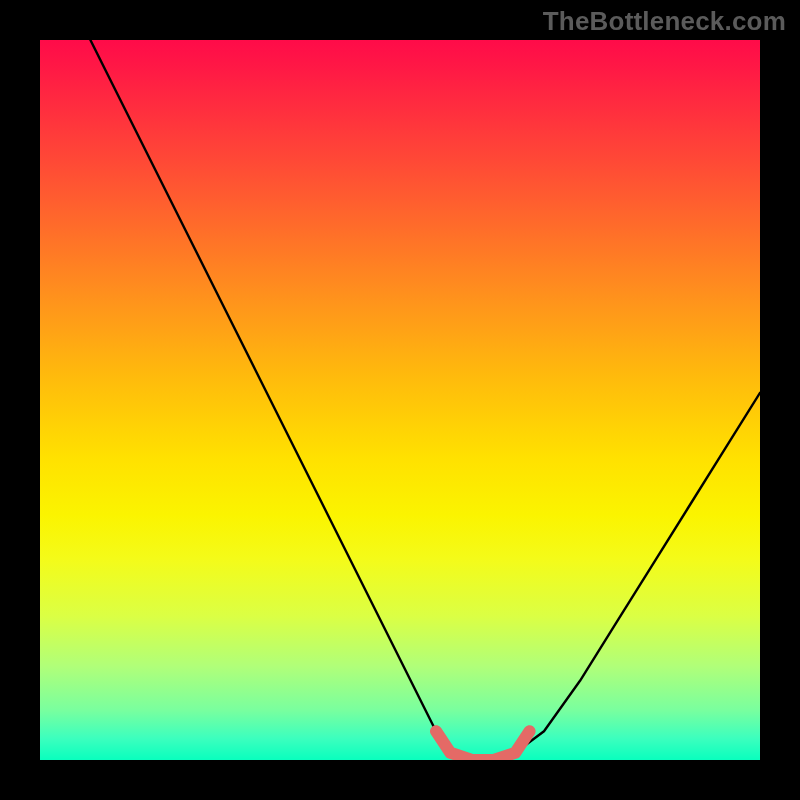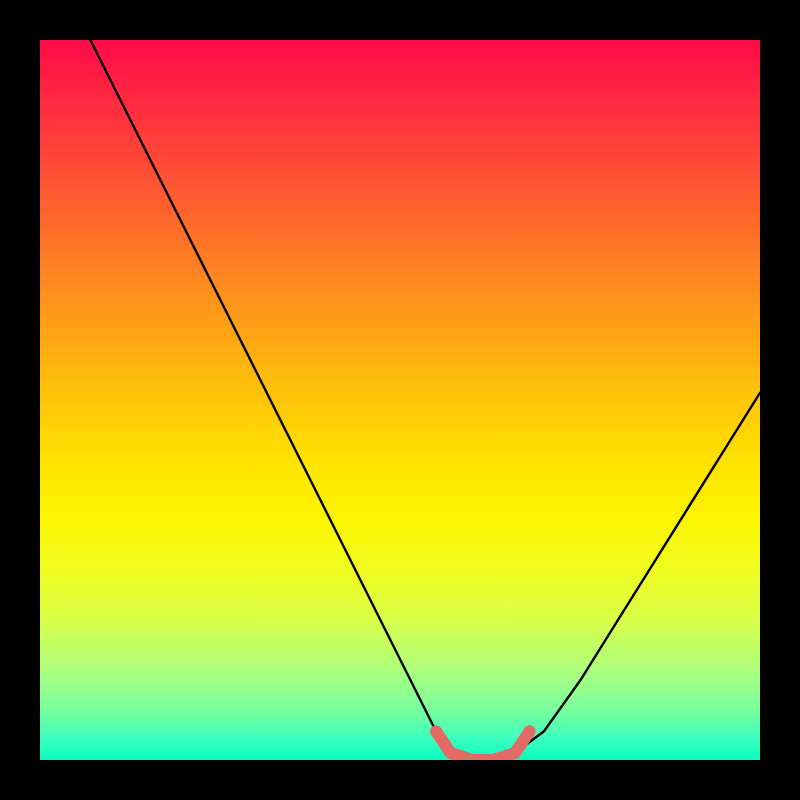--- a/index.html
+++ b/index.html
@@ -56,20 +56,21 @@
     top: 0;
     width: 720px;
     height: 720px;
   }
 </style>
 </head>
 <body>
 
 <div class="frame">
 
+  <div class="watermark">TheBottleneck.com</div>
 
   <div class="plot-area">
     <svg class="overlay" viewBox="0 0 720 720" preserveAspectRatio="none">
       <path fill="none" stroke="#000" stroke-width="2.4" stroke-linejoin="round" stroke-linecap="round" d="M50.4 0.0 L72.0 43.2 L108.0 115.2 L144.0 187.2 L180.0 259.2 L216.0 331.2 L252.0 403.2 L288.0 475.2 L324.0 547.2 L360.0 619.2 L396.0 691.2 L410.4 712.8 L432.0 720.0 L453.6 720.0 L475.2 712.8 L504.0 691.2 L540.0 640.8 L576.0 583.2 L612.0 525.6 L648.0 468.0 L684.0 410.4 L720.0 352.8"></path>
       <path fill="none" stroke="#e46a66" stroke-width="12" stroke-linejoin="round" stroke-linecap="round" d="M396.0 691.2 L410.4 712.8 L432.0 720.0 L453.6 720.0 L475.2 712.8 L489.6 691.2"></path>
     </svg>
   </div>
 
 </div>
 

